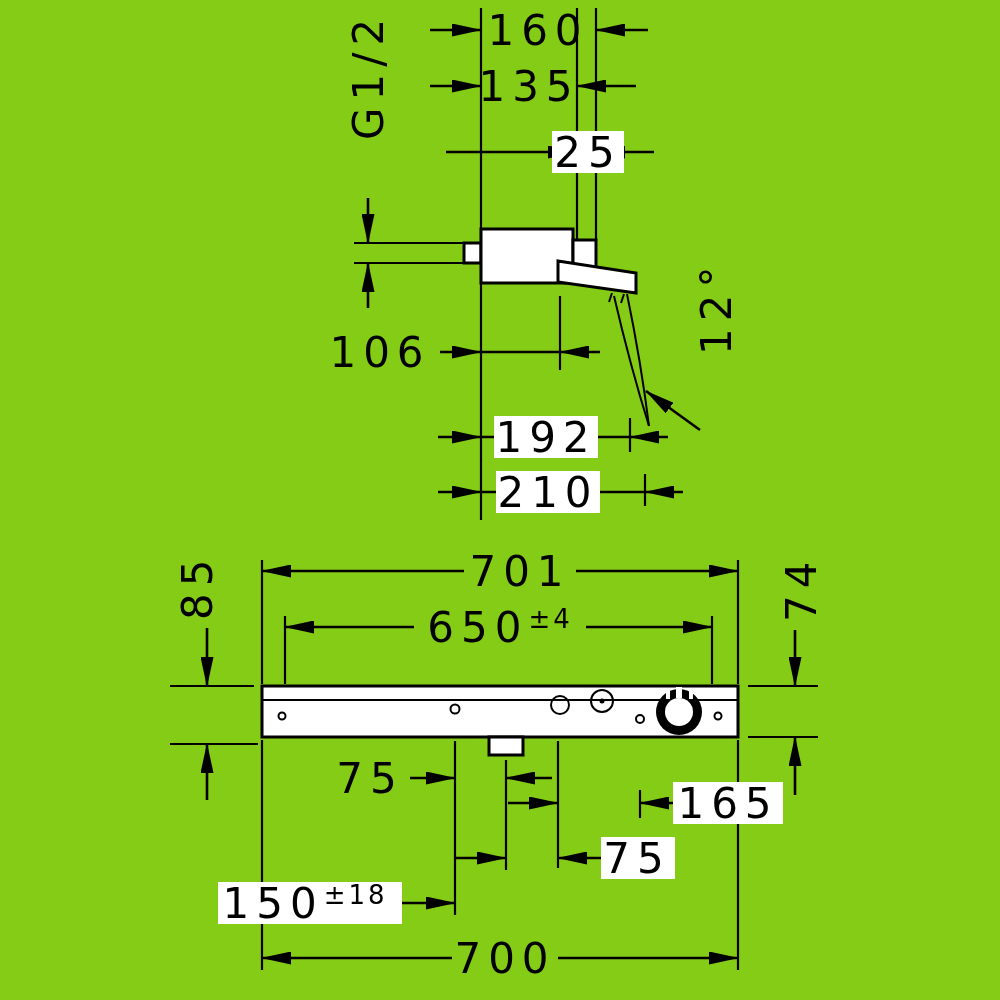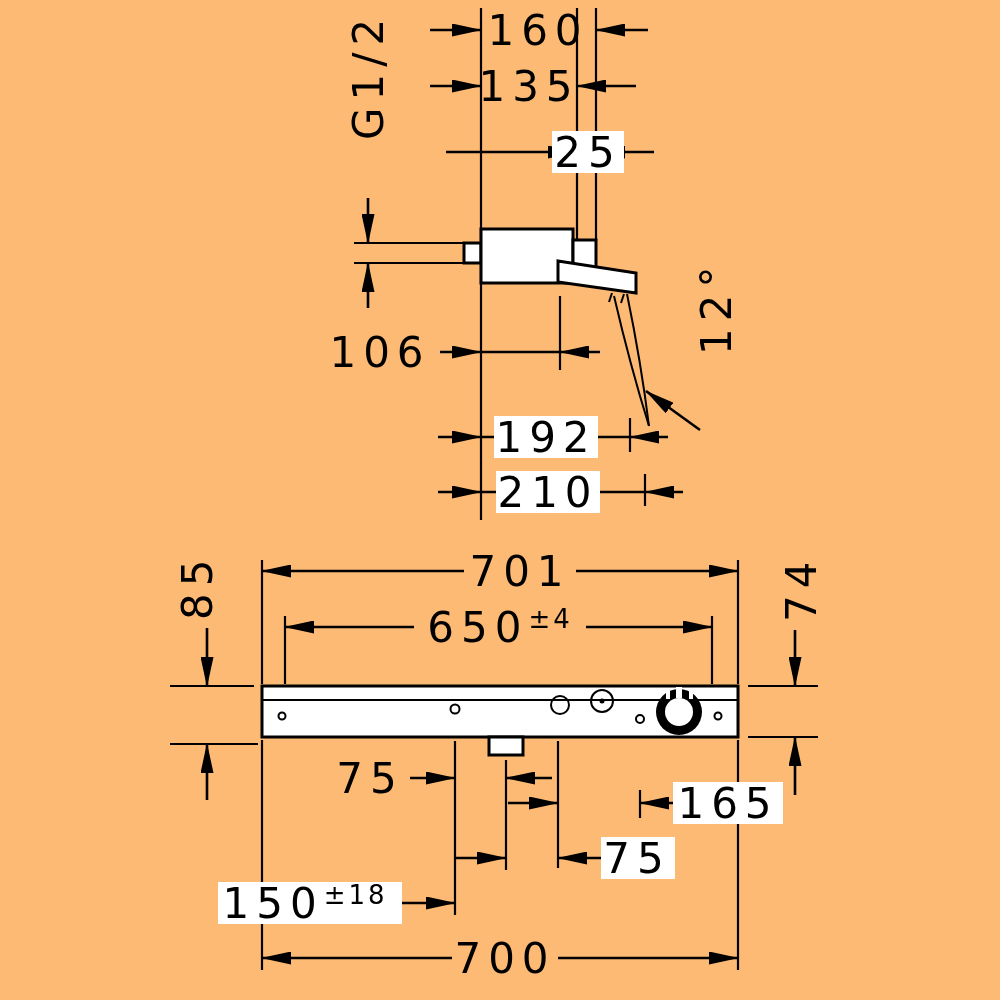--- a/index.html
+++ b/index.html
@@ -1,16 +1,16 @@
 <!DOCTYPE html>
 <html><head>
 <meta charset="utf-8">
 <style>
   html,body { margin:0; padding:0; background:#ffffff; }
-  .stage { width:1000px; height:1000px; background:#fdba74; position:relative; }
+  .stage { width:1000px; height:1000px; background:#84cc16; position:relative; }
   svg text {
     font-family:"DejaVu Sans", sans-serif;
     font-size:42px;
     letter-spacing:7px;
     fill:#000;
   }
   svg tspan.sup { font-size:26px; letter-spacing:3px; }
   .ln   { stroke:#000; stroke-width:2.2; fill:none; }   
   .dl   { stroke:#000; stroke-width:2.6; fill:none; }   
   .sh   { stroke:#000; stroke-width:3;   fill:#fff; }   

